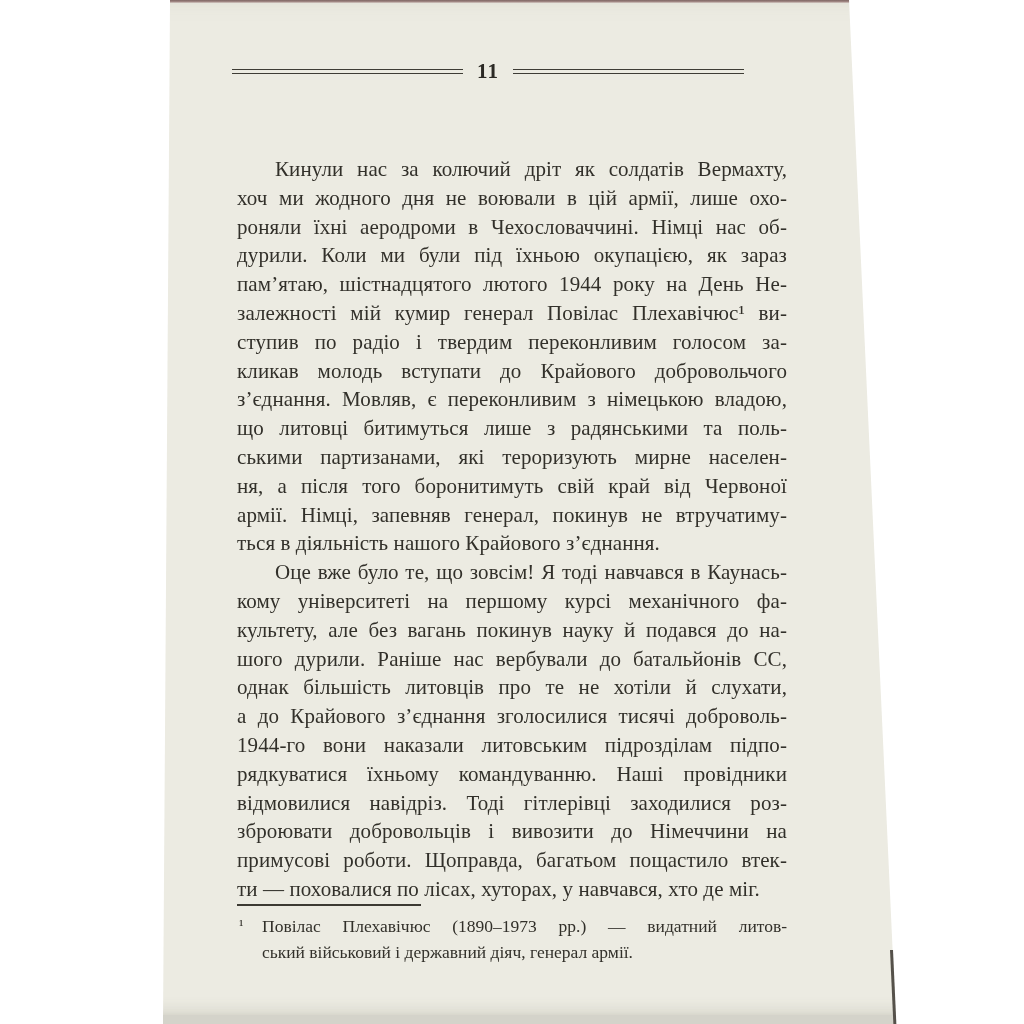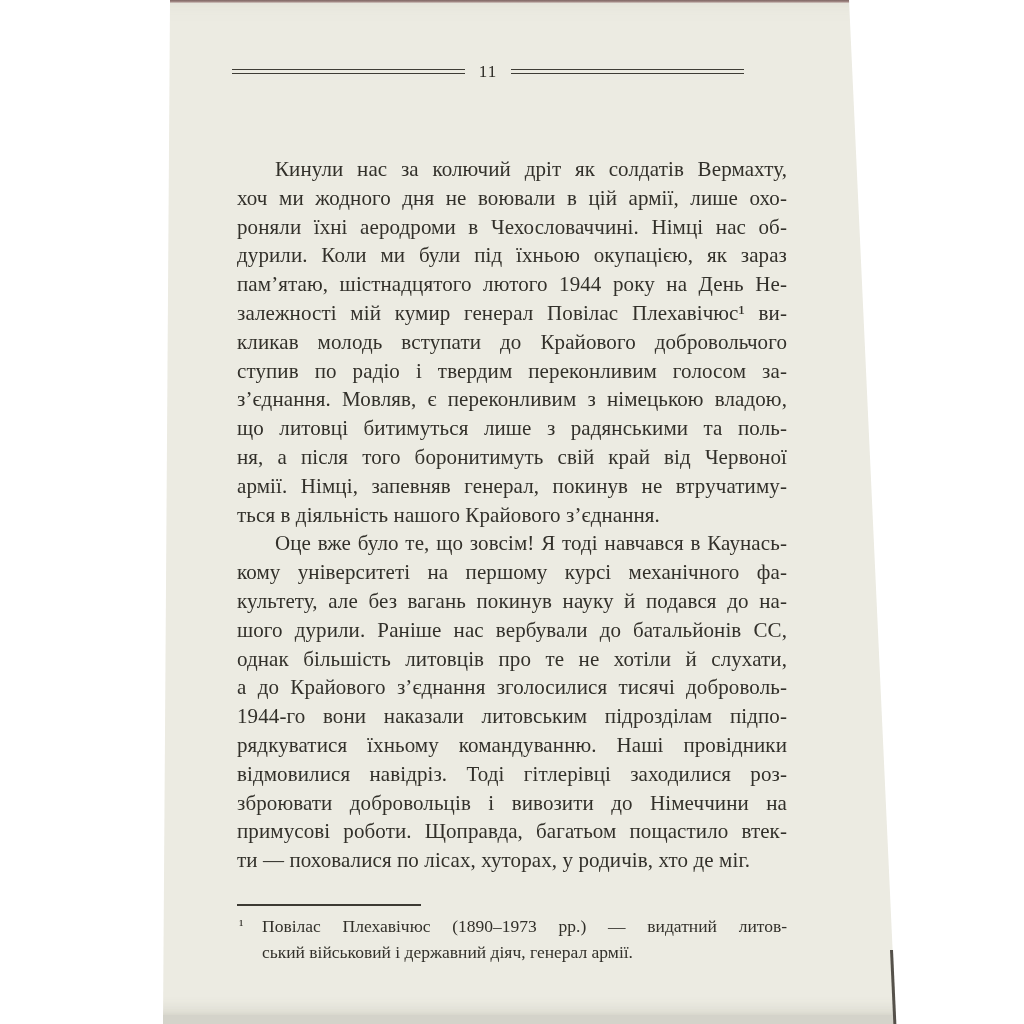--- a/index.html
+++ b/index.html
@@ -38,21 +38,21 @@
   .header{
     position:absolute;left:232px;top:60px;width:512px;height:22px;
     display:flex;align-items:center;gap:12px;
   }
   .rule{
     flex:1;height:5px;box-sizing:border-box;
     border-top:1.6px solid var(--rule-color);
     border-bottom:1.6px solid var(--rule-color);
   }
   .pagenum{
-    font-weight:normal;font-size:17px;line-height:1;color:#2c2a25;
+    font-weight:bold;font-size:21px;line-height:1;color:#2c2a25;
     letter-spacing:1px;padding:0 2px;
   }
   .bodytext{
     position:absolute;left:237px;top:112px;width:550px;
     font-size:21px;line-height:28.8px;color:var(--text-color);
     letter-spacing:.1px;
     margin-top:43px;
   }
   .tline{text-align:justify;text-align-last:justify;}
   .para > .tline:first-child{padding-left:38px;}
@@ -84,41 +84,42 @@
     </div>
 
     <div class="bodytext">
       <div class="para">
           <div class="tline">Кинули нас за колючий дріт як солдатів Вермахту,</div>
           <div class="tline">хоч ми жодного дня не воювали в цій армії, лише охо-</div>
           <div class="tline">роняли їхні аеродроми в Чехословаччині. Німці нас об-</div>
           <div class="tline">дурили. Коли ми були під їхньою окупацією, як зараз</div>
           <div class="tline">пам’ятаю, шістнадцятого лютого 1944 року на День Не-</div>
           <div class="tline">залежності мій кумир генерал Повілас Плехавічюс¹ ви-</div>
+          <div class="tline">ступив по радіо і твердим переконливим голосом за-</div>
           <div class="tline">кликав молодь вступати до Крайового добровольчого</div>
-          <div class="tline">ступив по радіо і твердим переконливим голосом за-</div>
           <div class="tline">з’єднання. Мовляв, є переконливим з німецькою владою,</div>
           <div class="tline">що литовці битимуться лише з радянськими та поль-</div>
+          <div class="tline">ськими партизанами, які тероризують мирне населен-</div>
           <div class="tline">ня, а після того боронитимуть свій край від Червоної</div>
           <div class="tline">армії. Німці, запевняв генерал, покинув не втручатиму-</div>
           <div class="tline">ться в діяльність нашого Крайового з’єднання.</div>
         </div>
       <div class="para">
           <div class="tline">Оце вже було те, що зовсім! Я тоді навчався в Каунась-</div>
           <div class="tline">кому університеті на першому курсі механічного фа-</div>
           <div class="tline">культету, але без вагань покинув науку й подався до на-</div>
           <div class="tline">шого дурили. Раніше нас вербували до батальйонів СС,</div>
           <div class="tline">однак більшість литовців про те не хотіли й слухати,</div>
           <div class="tline">а до Крайового з’єднання зголосилися тисячі доброволь-</div>
           <div class="tline">1944-го вони наказали литовським підрозділам підпо-</div>
           <div class="tline">рядкуватися їхньому командуванню. Наші провідники</div>
           <div class="tline">відмовилися навідріз. Тоді гітлерівці заходилися роз-</div>
           <div class="tline">зброювати добровольців і вивозити до Німеччини на</div>
           <div class="tline">примусові роботи. Щоправда, багатьом пощастило втек-</div>
-          <div class="tline">ти — поховалися по лісах, хуторах, у родичів, хто де міг.</div>
+          <div class="tline">ти — поховалися по лісах, хуторах, у навчався, хто де міг.</div>
         </div>
     </div>
 
     <div class="fn-sep"></div>
 
     <div class="footnote">
       <span class="fn-marker">¹</span>
       <div class="fn-lines">
           <div class="tline">Повілас Плехавічюс (1890–1973 рр.) — видатний литов-</div>
           <div class="tline">ський військовий і державний діяч, генерал армії.</div>

